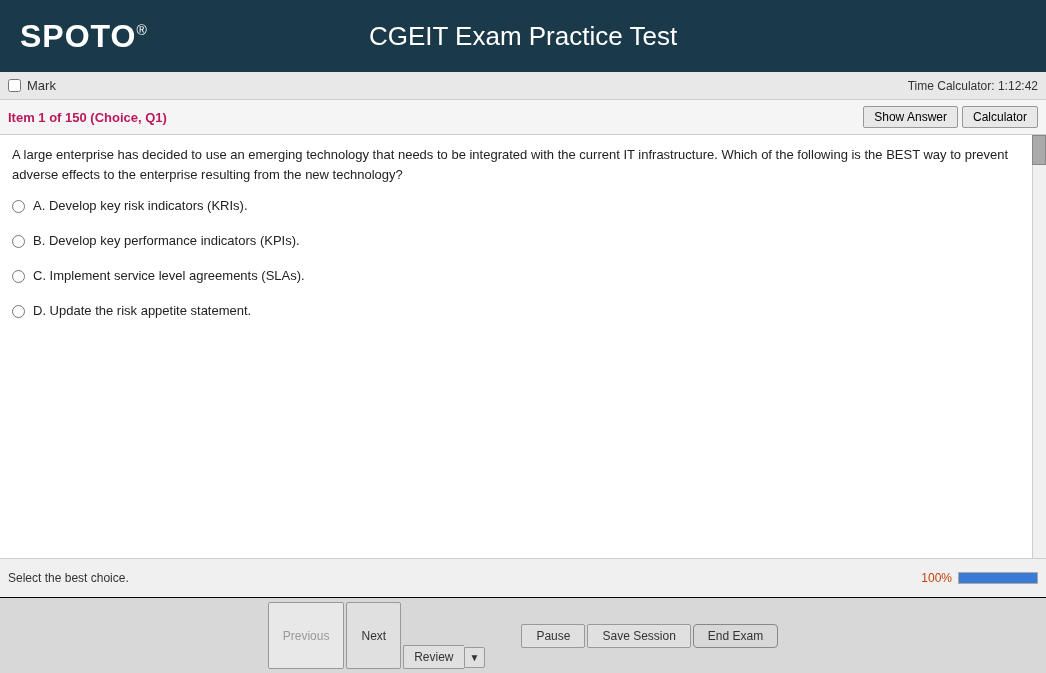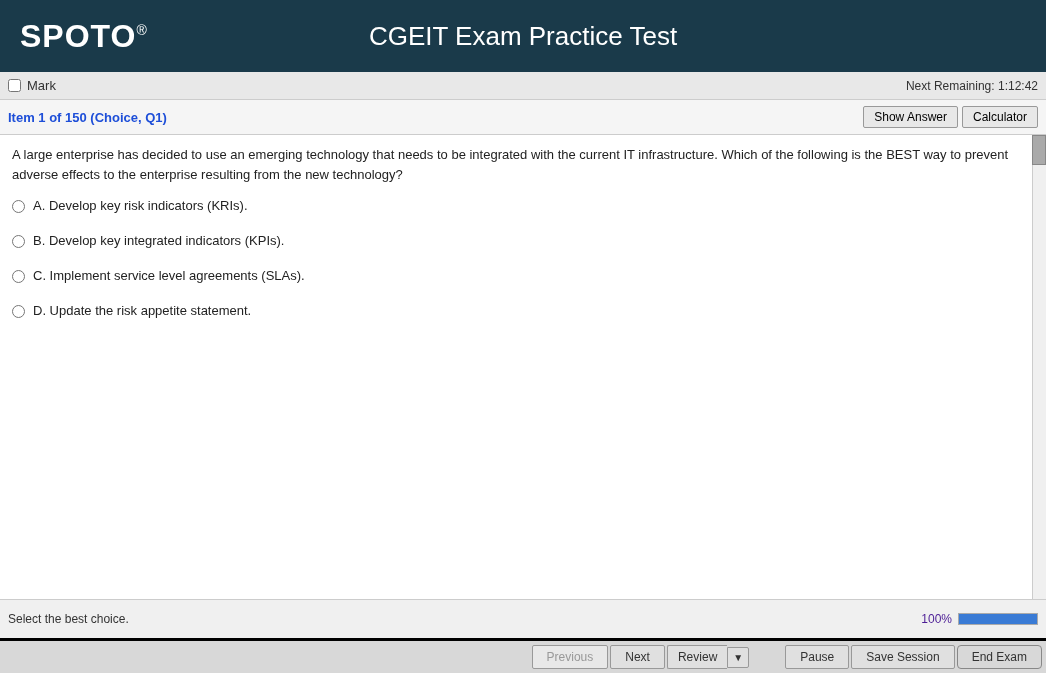--- a/index.html
+++ b/index.html
@@ -78,21 +78,21 @@
       display: flex;
       align-items: center;
       justify-content: space-between;
       padding: 6px 8px;
       border-bottom: 1px solid #ccc;
       background: #f5f5f5;
     }
     .question-title {
       font-size: 13px;
       font-weight: bold;
-      color: #1d4ed8;
+      color: #be185d;
     }
     .question-actions {
       display: flex;
       gap: 4px;
     }
     .btn-action {
       padding: 3px 10px;
       font-size: 12px;
       border: 1px solid #999;
       background: #e8e8e8;
@@ -167,44 +167,44 @@
       font-size: 12px;
       color: #333;
     }
     .progress-area {
       display: flex;
       align-items: center;
       gap: 6px;
     }
     .progress-label {
       font-size: 12px;
-      color: #4c1d95;
+      color: #c2410c;
     }
     .progress-track {
       width: 80px;
       height: 12px;
       background: #ccc;
       border: 1px solid #aaa;
       position: relative;
     }
     .progress-fill {
       position: absolute;
       left: 0;
       top: 0;
       height: 100%;
       background: #3a7bd5;
     }
 
     
     .bottom-nav {
       background: #d8d8d8;
-      border-top: 3px solid #000000;
-      display: flex;
-      align-items: center;
-      justify-content: flex-end;
+      border-top: 1px solid #000000;
+      display: flex;
+      align-items: center;
+      justify-content: center;
       padding: 4px 4px;
       min-height: 30px;
     }
     .nav-left {
       display: flex;
       gap: 2px;
     }
     .nav-right {
       display: flex;
       gap: 2px;
@@ -221,20 +221,21 @@
     }
     .btn-nav:disabled {
       color: #999;
       cursor: default;
       background: #e8e8e8;
     }
     .btn-review {
       display: flex;
       align-items: center;
       gap: 0;
+      margin-top: 43px;
     }
     .btn-review-main {
       padding: 4px 10px;
       font-size: 12px;
       border: 1px solid #999;
       border-right: none;
       background: #e0e0e0;
       cursor: pointer;
       border-radius: 2px 0 0 2px;
       color: #333;
@@ -266,21 +267,21 @@
     <span>SPOTO</span><sup>®</sup>
   </div>
   <div class="header-title">CGEIT Exam Practice Test</div>
 </div>
 
 <div class="toolbar">
   <div class="toolbar-left">
     <input type="checkbox" class="mark-checkbox" style="">
     <label class="mark-label">Mark</label>
   </div>
-  <div class="toolbar-right">Next Remaining: 1:12:42</div>
+  <div class="toolbar-right">Time Calculator: 1:12:42</div>
 </div>
 
 <div class="main-content">
 
   <div class="question-header">
     <div class="question-title">Item 1 of 150 (Choice, Q1)</div>
     <div class="question-actions">
       <button class="btn-action">Show Answer</button>
       <button class="btn-action">Calculator</button>
     </div>
@@ -291,21 +292,21 @@
       <div class="scrollbar-thumb"></div>
     </div>
     <p class="question-text">A large enterprise has decided to use an emerging technology that needs to be integrated with the current IT infrastructure. Which of the following is the BEST way to prevent adverse effects to the enterprise resulting from the new technology?</p>
     <div class="answer-options">
     <div class="answer-option">
           <input type="radio" name="question-answer" value="A" style="">
           <label>A.  Develop key risk indicators (KRIs).</label>
         </div>
         <div class="answer-option">
           <input type="radio" name="question-answer" value="B" style="">
-          <label>B.  Develop key integrated indicators (KPIs).</label>
+          <label>B.  Develop key performance indicators (KPIs).</label>
         </div>
         <div class="answer-option">
           <input type="radio" name="question-answer" value="C" style="">
           <label>C.  Implement service level agreements (SLAs).</label>
         </div>
         <div class="answer-option">
           <input type="radio" name="question-answer" value="D" style="">
           <label>D.  Update the risk appetite statement.</label>
         </div>
       </div>

